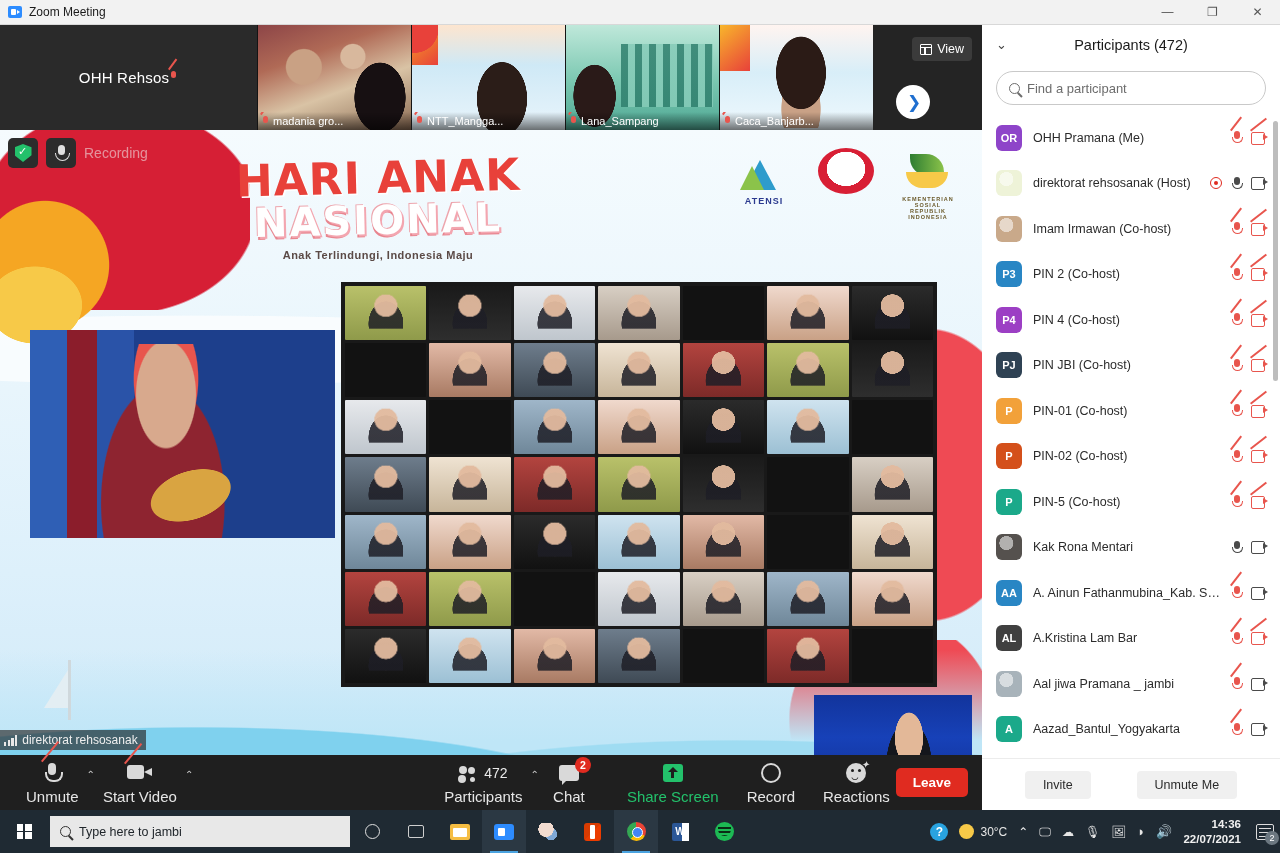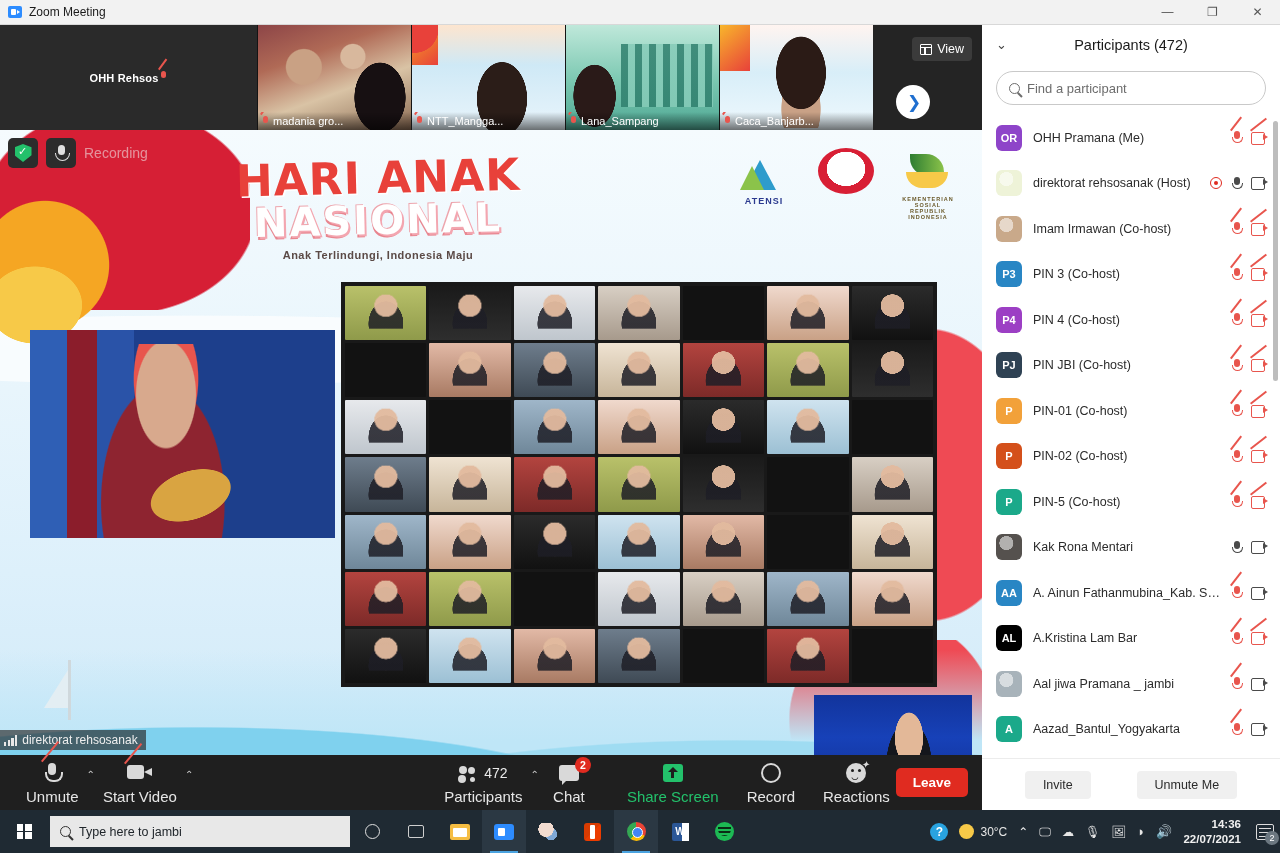--- a/index.html
+++ b/index.html
@@ -46,21 +46,21 @@
 
   
   .filmstrip {
     position: absolute; left: 0; top: 0; width: 982px; height: 105px;
     background: #242424; display: flex; align-items: stretch;
   }
   .strip-self {
     width: 257px; height: 105px; background: #2a2a2a;
     display: flex; align-items: center; justify-content: center; position: relative;
   }
-  .strip-self .nm { color: #fff; font-size: 11px; font-weight: bold; letter-spacing: .2px; }
+  .strip-self .nm { color: #fff; font-size: 15px; font-weight: normal; letter-spacing: .2px; }
   .thumb {
     width: 154px; height: 105px; position: relative; overflow: hidden;
     border-left: 1px solid #141414; background: #333;
   }
   .thumb .label {
     position: absolute; left: 0; bottom: 0; right: 0; height: 18px;
     display: flex; align-items: center; gap: 3px; padding-left: 3px;
     color: #fff; font-size: 11px; white-space: nowrap; overflow: hidden;
     background: linear-gradient(transparent, rgba(0,0,0,.55));
   }
@@ -857,21 +857,21 @@
               <span class="i-mic-off">
                 <i class="sl"></i>
               </span>
               <span class="i-cam off">
                 <i class="sl"></i>
               </span>
             </div>
           </div>
           <div class="prow">
             <div class="pav" style="background: rgb(41, 134, 196);">P3</div>
-            <div class="pname">PIN 3 (Co-host)</div>
+            <div class="pname">PIN 2 (Co-host)</div>
             <div class="picons">
               <span class="i-mic-off">
                 <i class="sl"></i>
               </span>
               <span class="i-cam off">
                 <i class="sl"></i>
               </span>
             </div>
           </div>
           <div class="prow">
@@ -946,21 +946,21 @@
             <div class="pav" style="background: rgb(41, 134, 196);">AA</div>
             <div class="pname">A. Ainun Fathanmubina_Kab. Sa...</div>
             <div class="picons">
               <span class="i-mic-off">
                 <i class="sl"></i>
               </span>
               <span class="i-cam"></span>
             </div>
           </div>
           <div class="prow">
-            <div class="pav" style="background: #000000;">AL</div>
+            <div class="pav" style="background: #404040;">AL</div>
             <div class="pname">A.Kristina Lam Bar</div>
             <div class="picons">
               <span class="i-mic-off">
                 <i class="sl"></i>
               </span>
               <span class="i-cam off">
                 <i class="sl"></i>
               </span>
             </div>
           </div>

